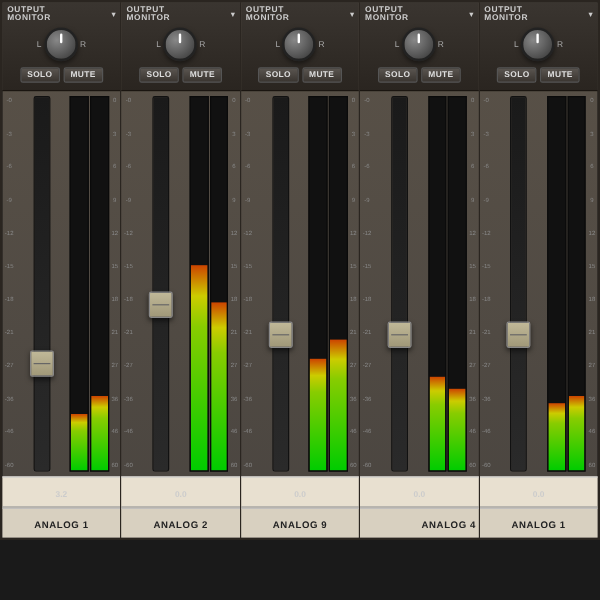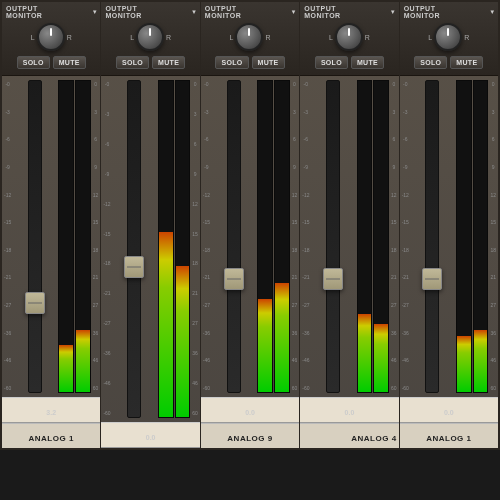--- a/index.html
+++ b/index.html
@@ -404,20 +404,23 @@
             <span class="scale-label">21</span>
             <span class="scale-label">27</span>
             <span class="scale-label">36</span>
             <span class="scale-label">46</span>
             <span class="scale-label">60</span>
       </div>
     </div>
     <div class="channel-name-bar">
       <span class="value-display">0.0</span>
     </div>
+    <div style="width:100%;background:#d8d0c0;padding:3px 2px;text-align:center;border-top:1px solid #bbb;">
+      <span class="channel-name-text">ANALOG 2</span>
+    </div>
   </div>
       <div class="channel-strip">
     <div class="channel-header">
       <div class="header-top">
         <div style="display:flex;flex-direction:column;align-items:flex-start;flex:1;">
           <span class="output-label">OUTPUT</span>
           <span class="monitor-label">MONITOR</span>
         </div>
         <span class="dropdown-arrow">▾</span>
       </div>

